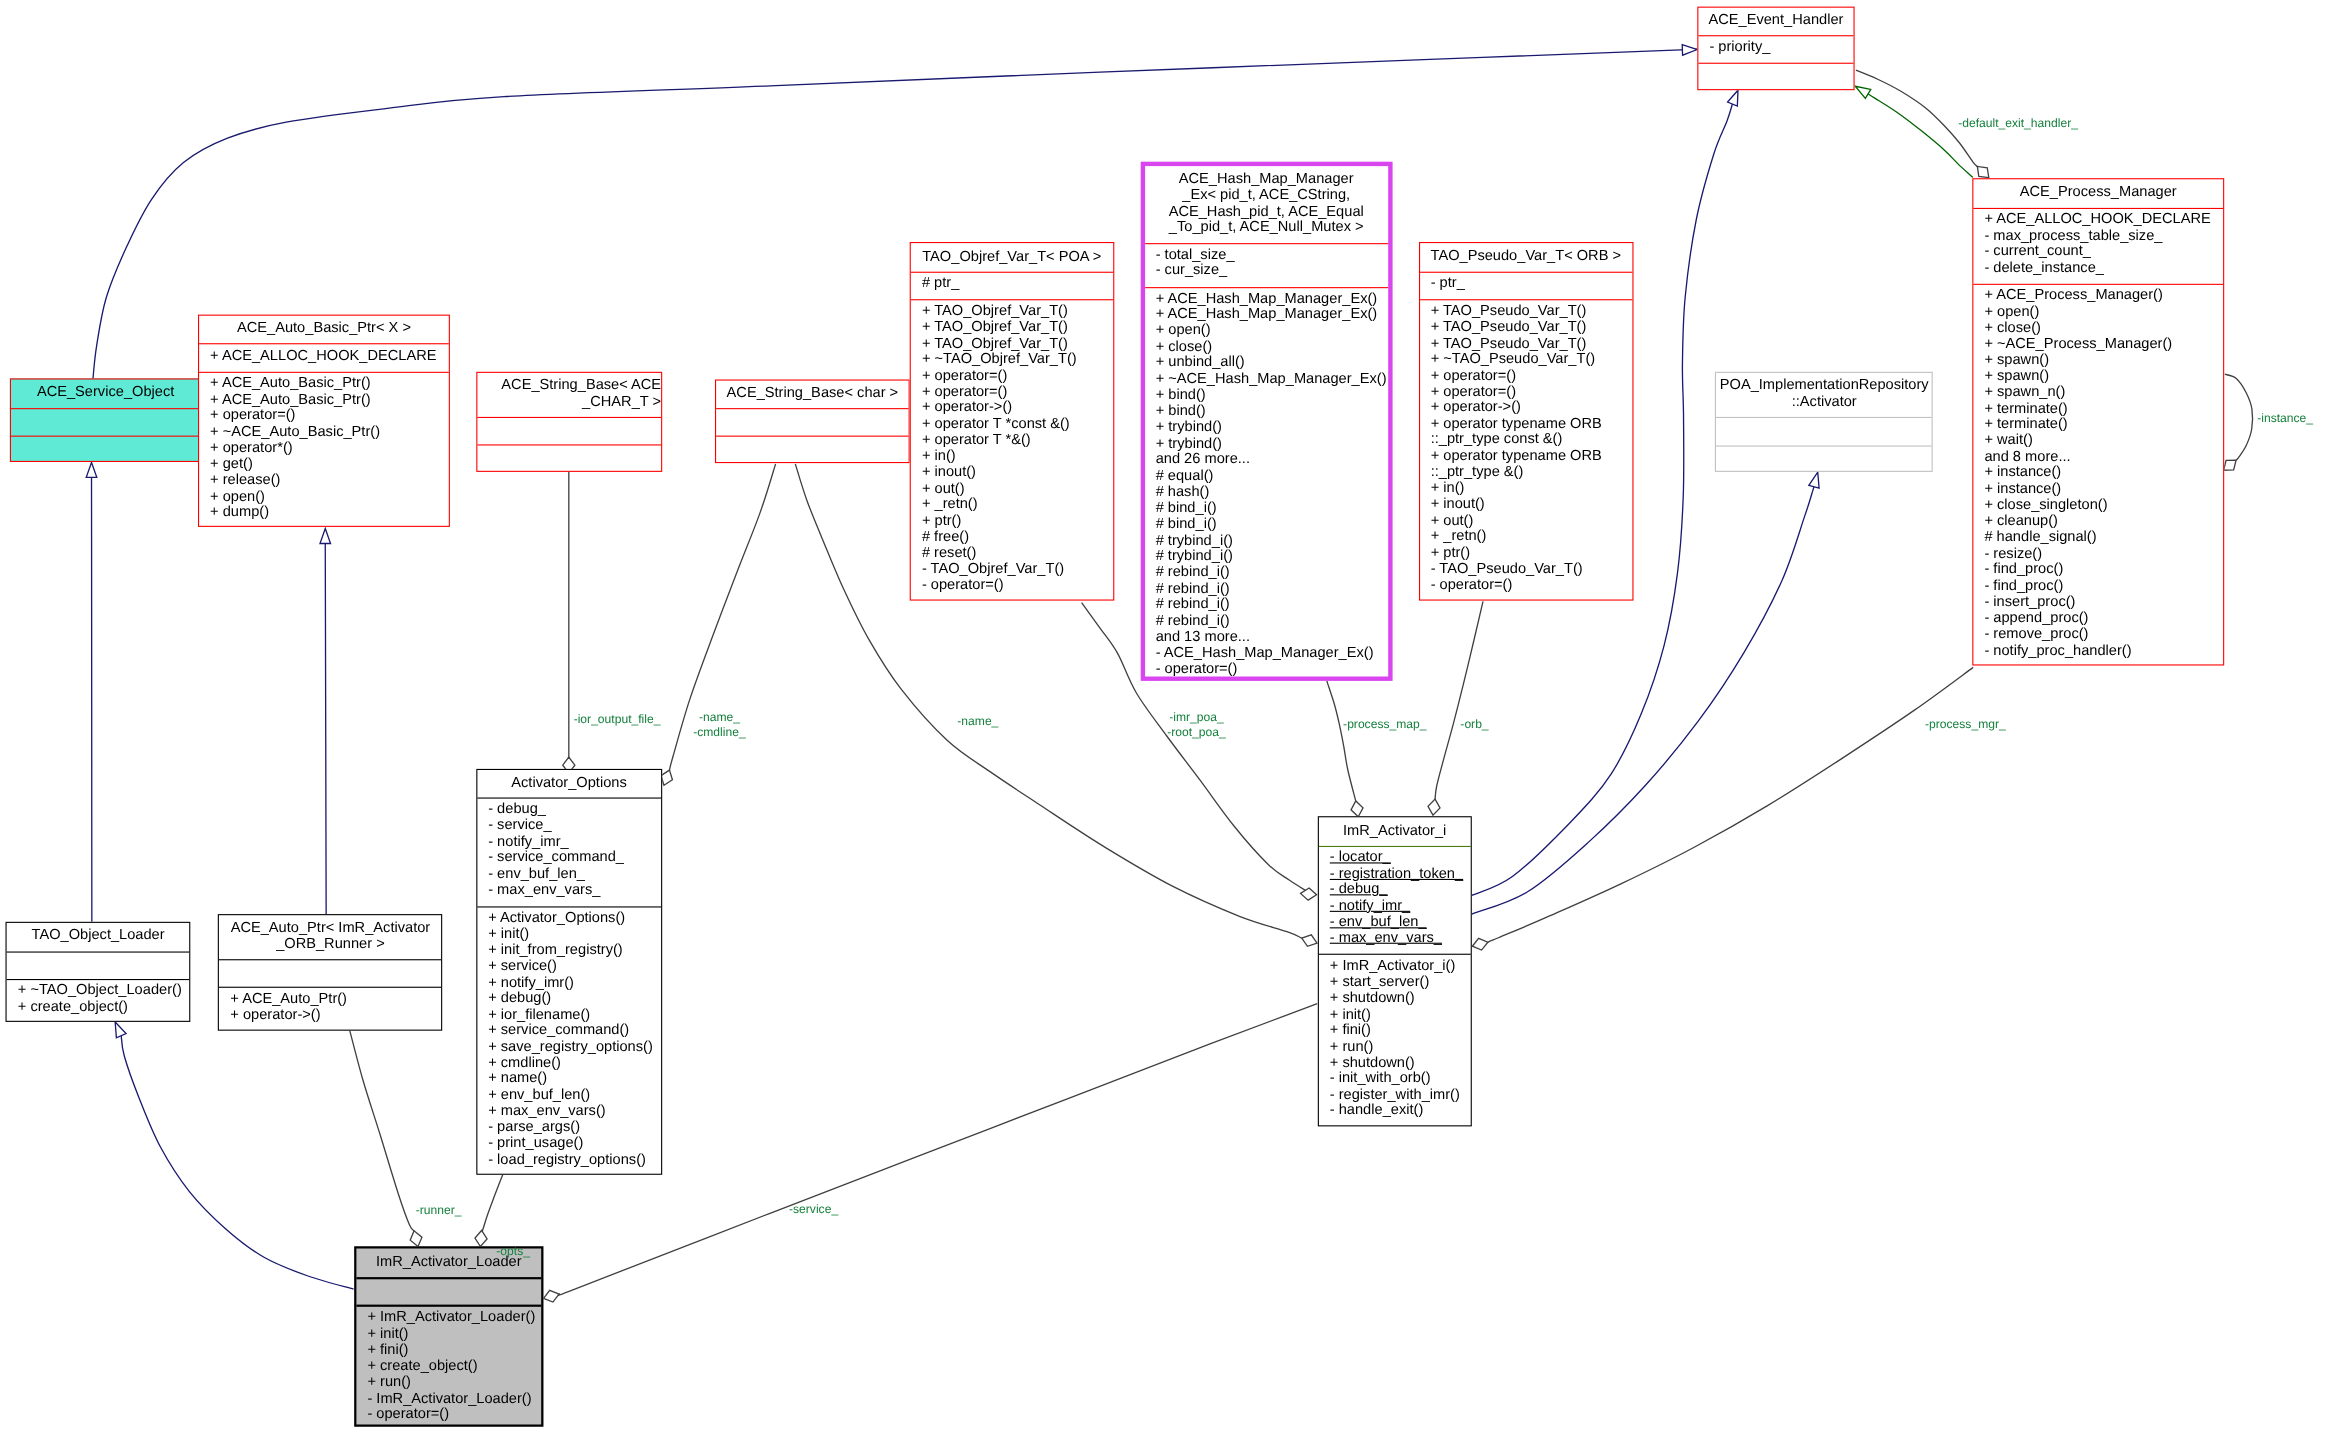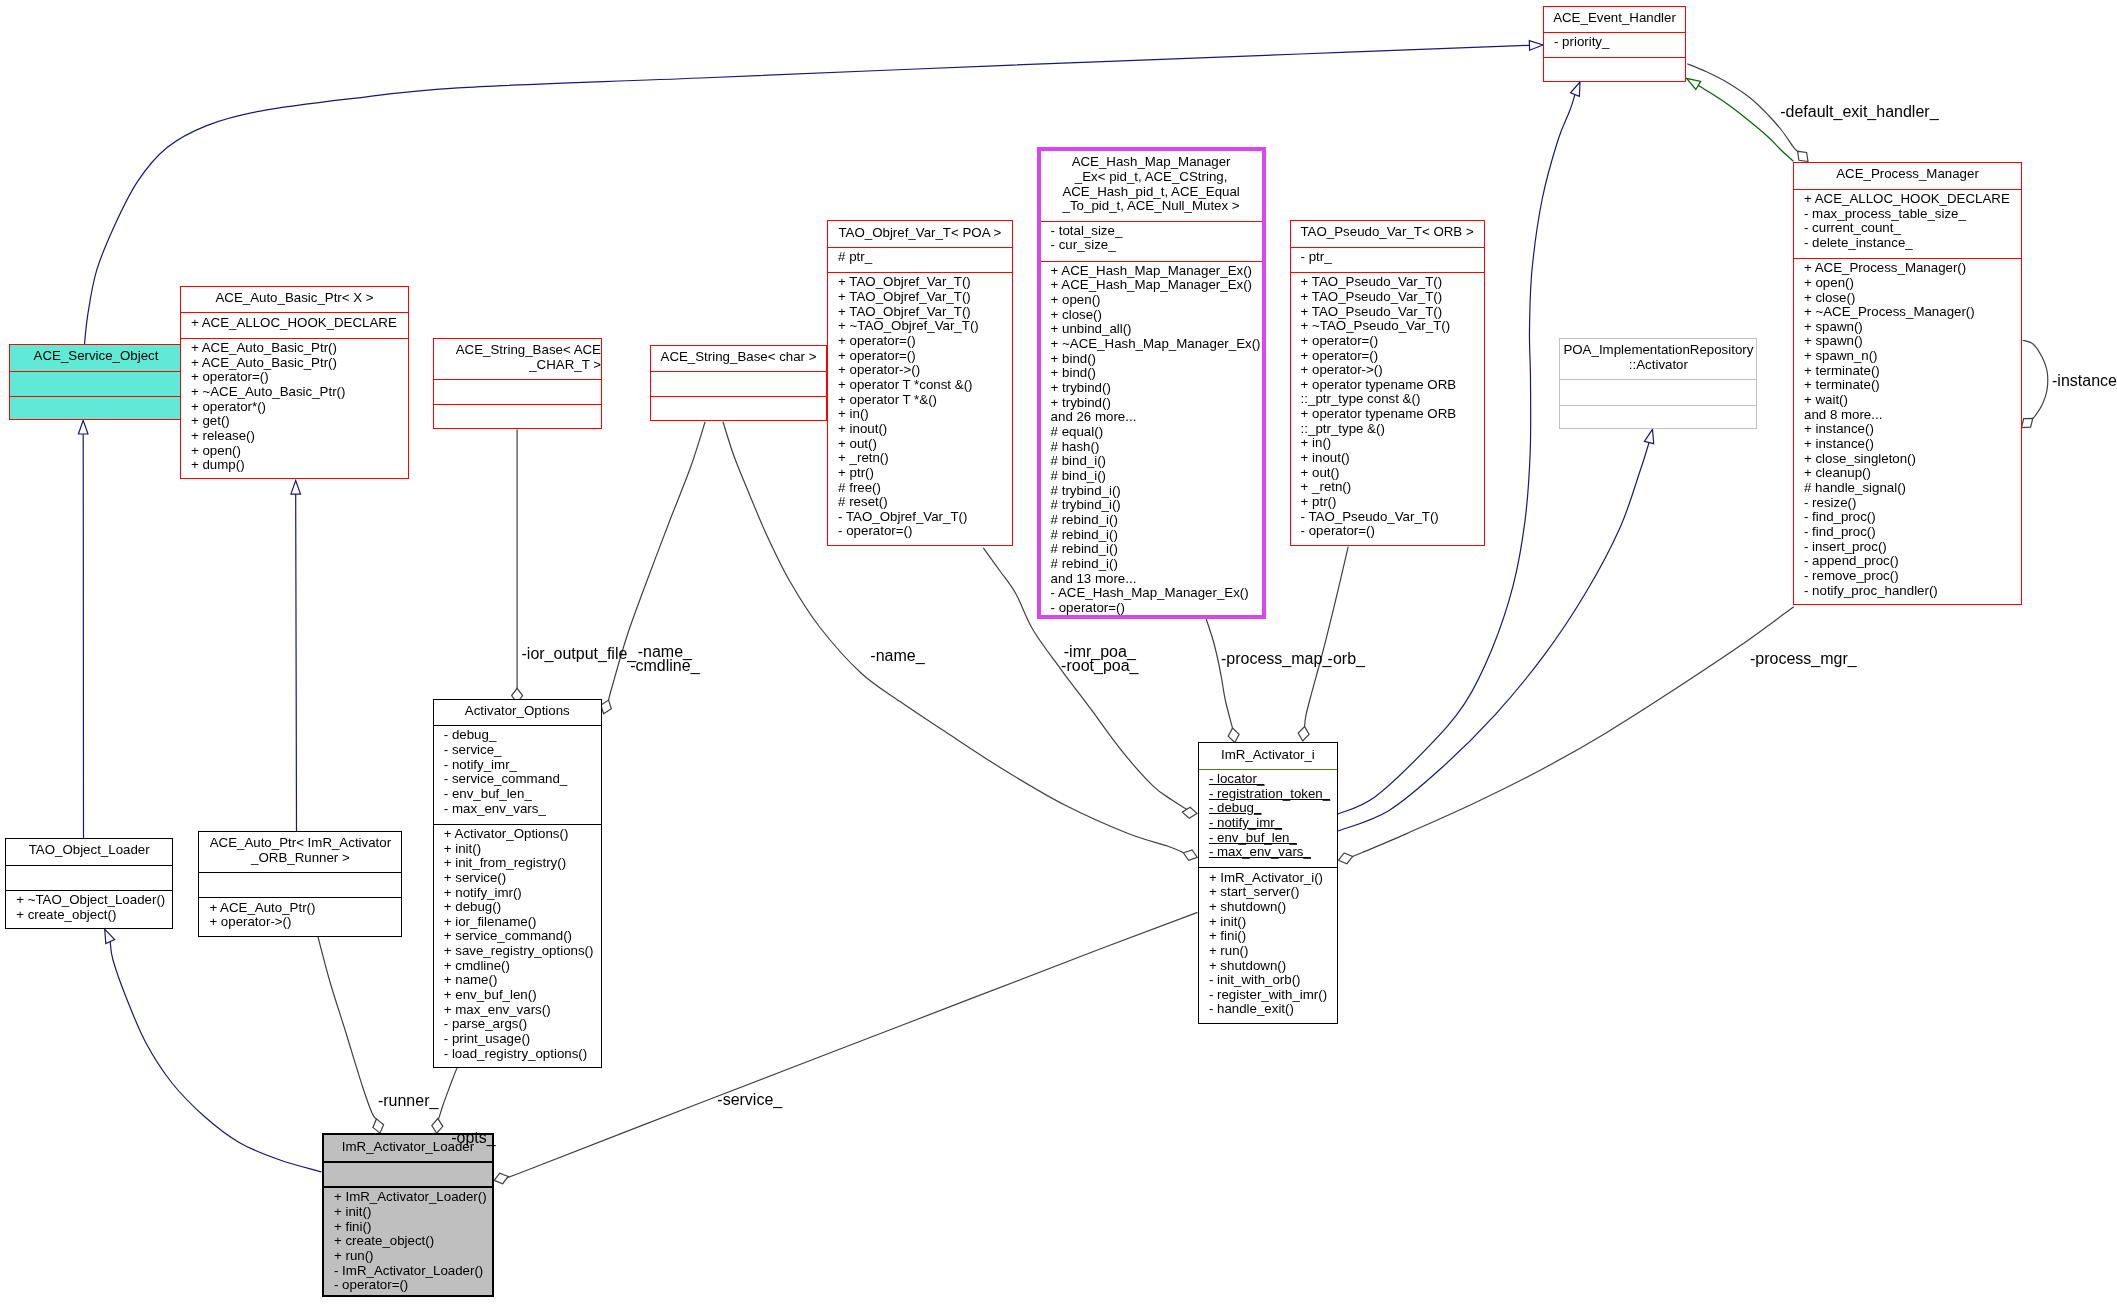--- a/index.html
+++ b/index.html
@@ -4,21 +4,21 @@
 <style>
 html,body{margin:0;padding:0;background:#ffffff;}
 #page{position:relative;width:2117px;height:1304px;background:#ffffff;overflow:hidden;
   font-family:"Liberation Sans",sans-serif;}
 svg.edges{position:absolute;left:0;top:0;width:2117px;height:1304px;overflow:visible;}
 .node{position:absolute;box-sizing:border-box;background:#fff;}
 .node .sec{box-sizing:border-box;overflow:hidden;}
 .node .sec.title{text-align:center;}
 .node .sec.attrs,.node .sec.ops{text-align:left;padding-left:10px;}
 .node .ln{font-size:13.3px;line-height:14.65px;color:#000;white-space:pre;}
-.lbl{position:absolute;font-size:16px;line-height:14.65px;color:#000000;white-space:pre;}
+.lbl{position:absolute;font-size:11px;line-height:14.65px;color:#15803d;white-space:pre;}
 </style>
 </head>
 <body>
 
 <div id="page">
 <svg class="edges" viewBox="0 0 2117 1304" xmlns="http://www.w3.org/2000/svg">
       <g>
         <path d="M84.5,344.6C85.0,339.6 85.8,327.0 87.8,314.6C89.8,302.2 92.2,285.0 96.7,270.2C101.2,255.4 107.7,240.5 114.5,225.7C121.3,210.9 129.1,194.2 137.8,181.2C146.5,168.2 155.3,157.1 166.8,147.8C178.3,138.5 191.2,131.7 206.8,125.6C222.4,119.5 236.5,115.5 260.2,111.1C283.9,106.6 316.1,102.8 349.1,98.9C382.1,95.0 399.6,91.3 458.1,87.8C516.6,84.3 609.7,81.7 700.0,78.0C790.3,74.3 900.0,69.6 1000.0,65.6C1100.0,61.6 1212.0,57.4 1300.0,54.0C1388.0,50.6 1489.8,46.8 1528.0,45.4C1566.2,44.0 1529.2,45.4 1529.4,45.4" fill="none" stroke="#191970" stroke-width="1.2"></path>
         <polygon points="1543.0,45.0 1529.6,50.2 1529.3,40.6" fill="#ffffff" stroke="#191970" stroke-width="1.2"></polygon>
       </g>

